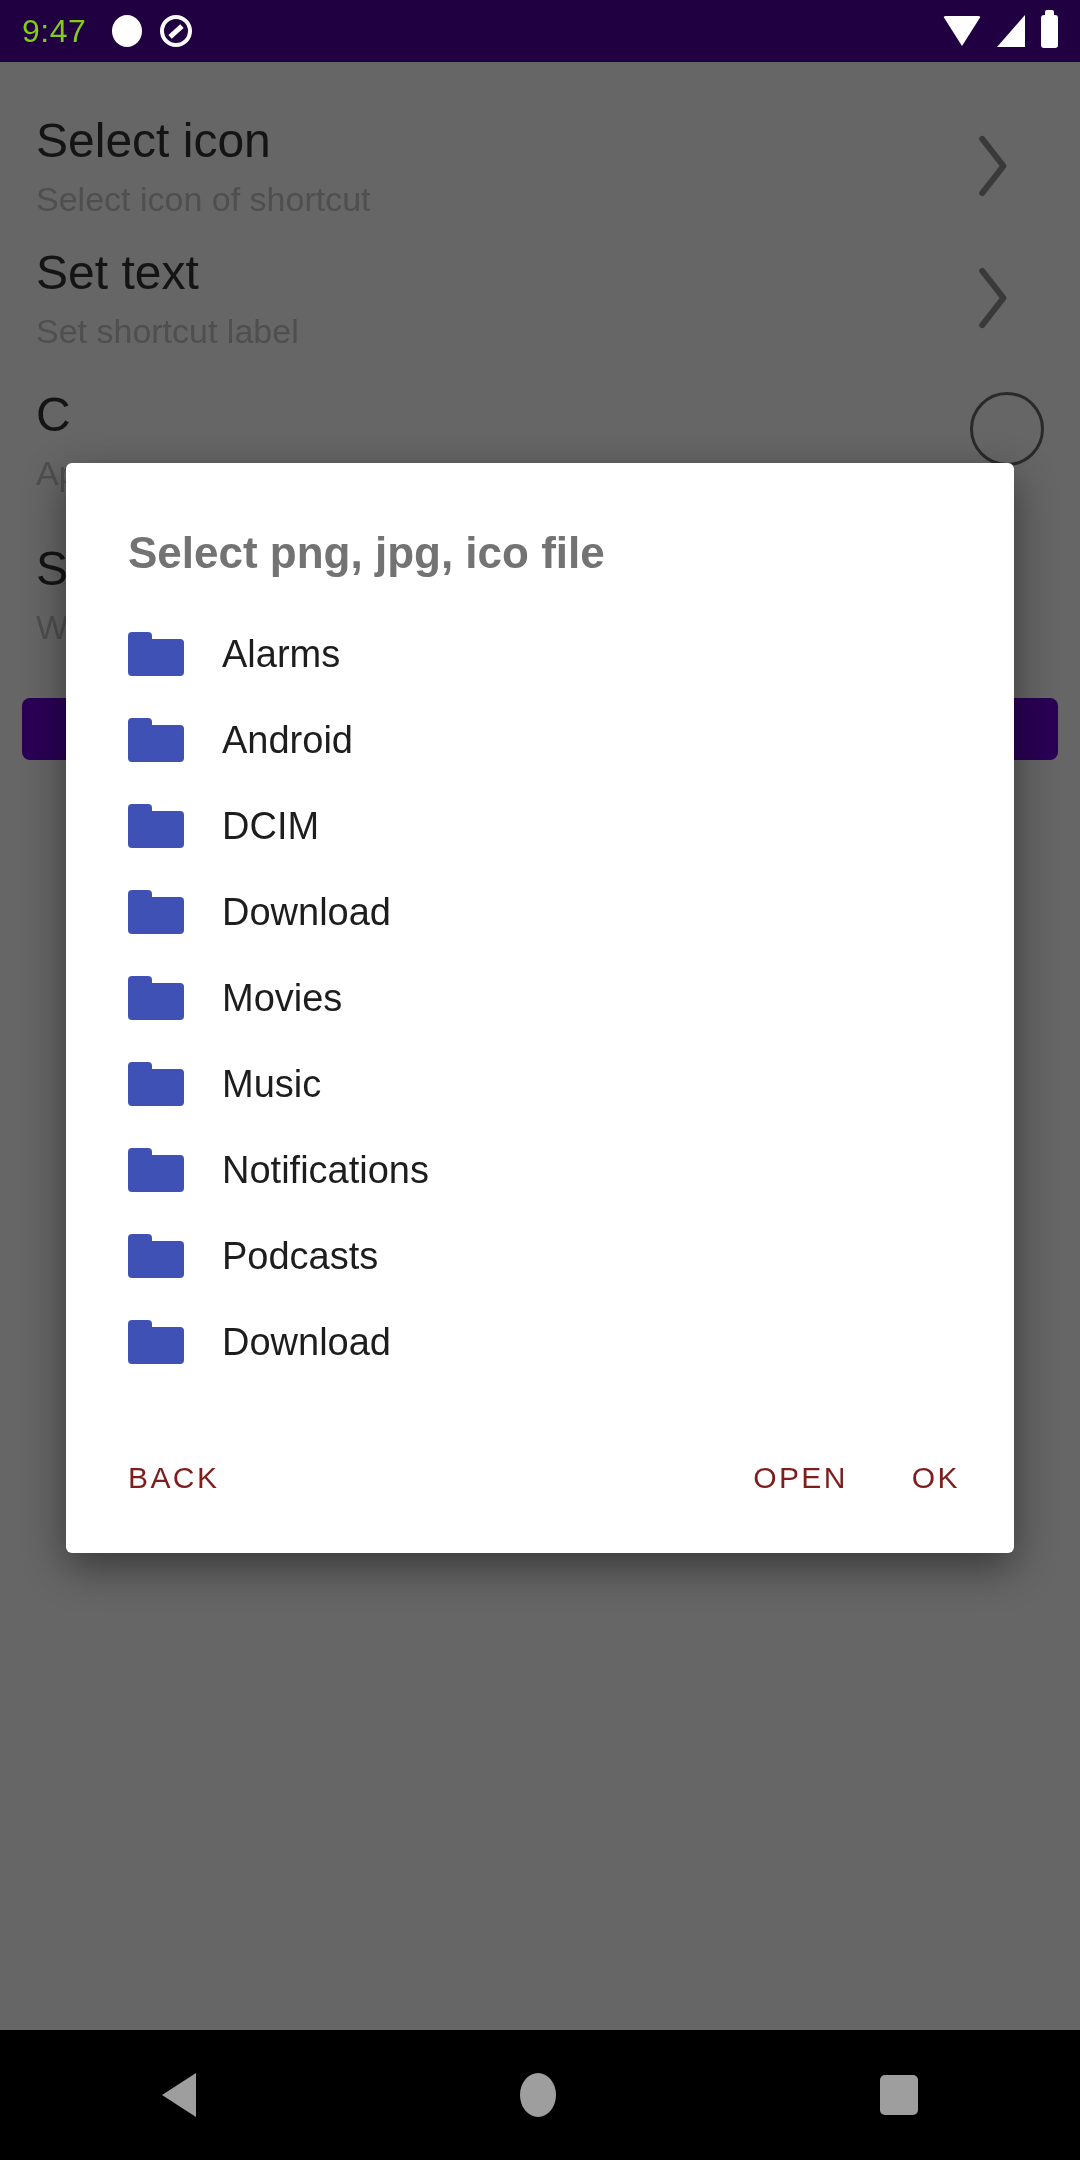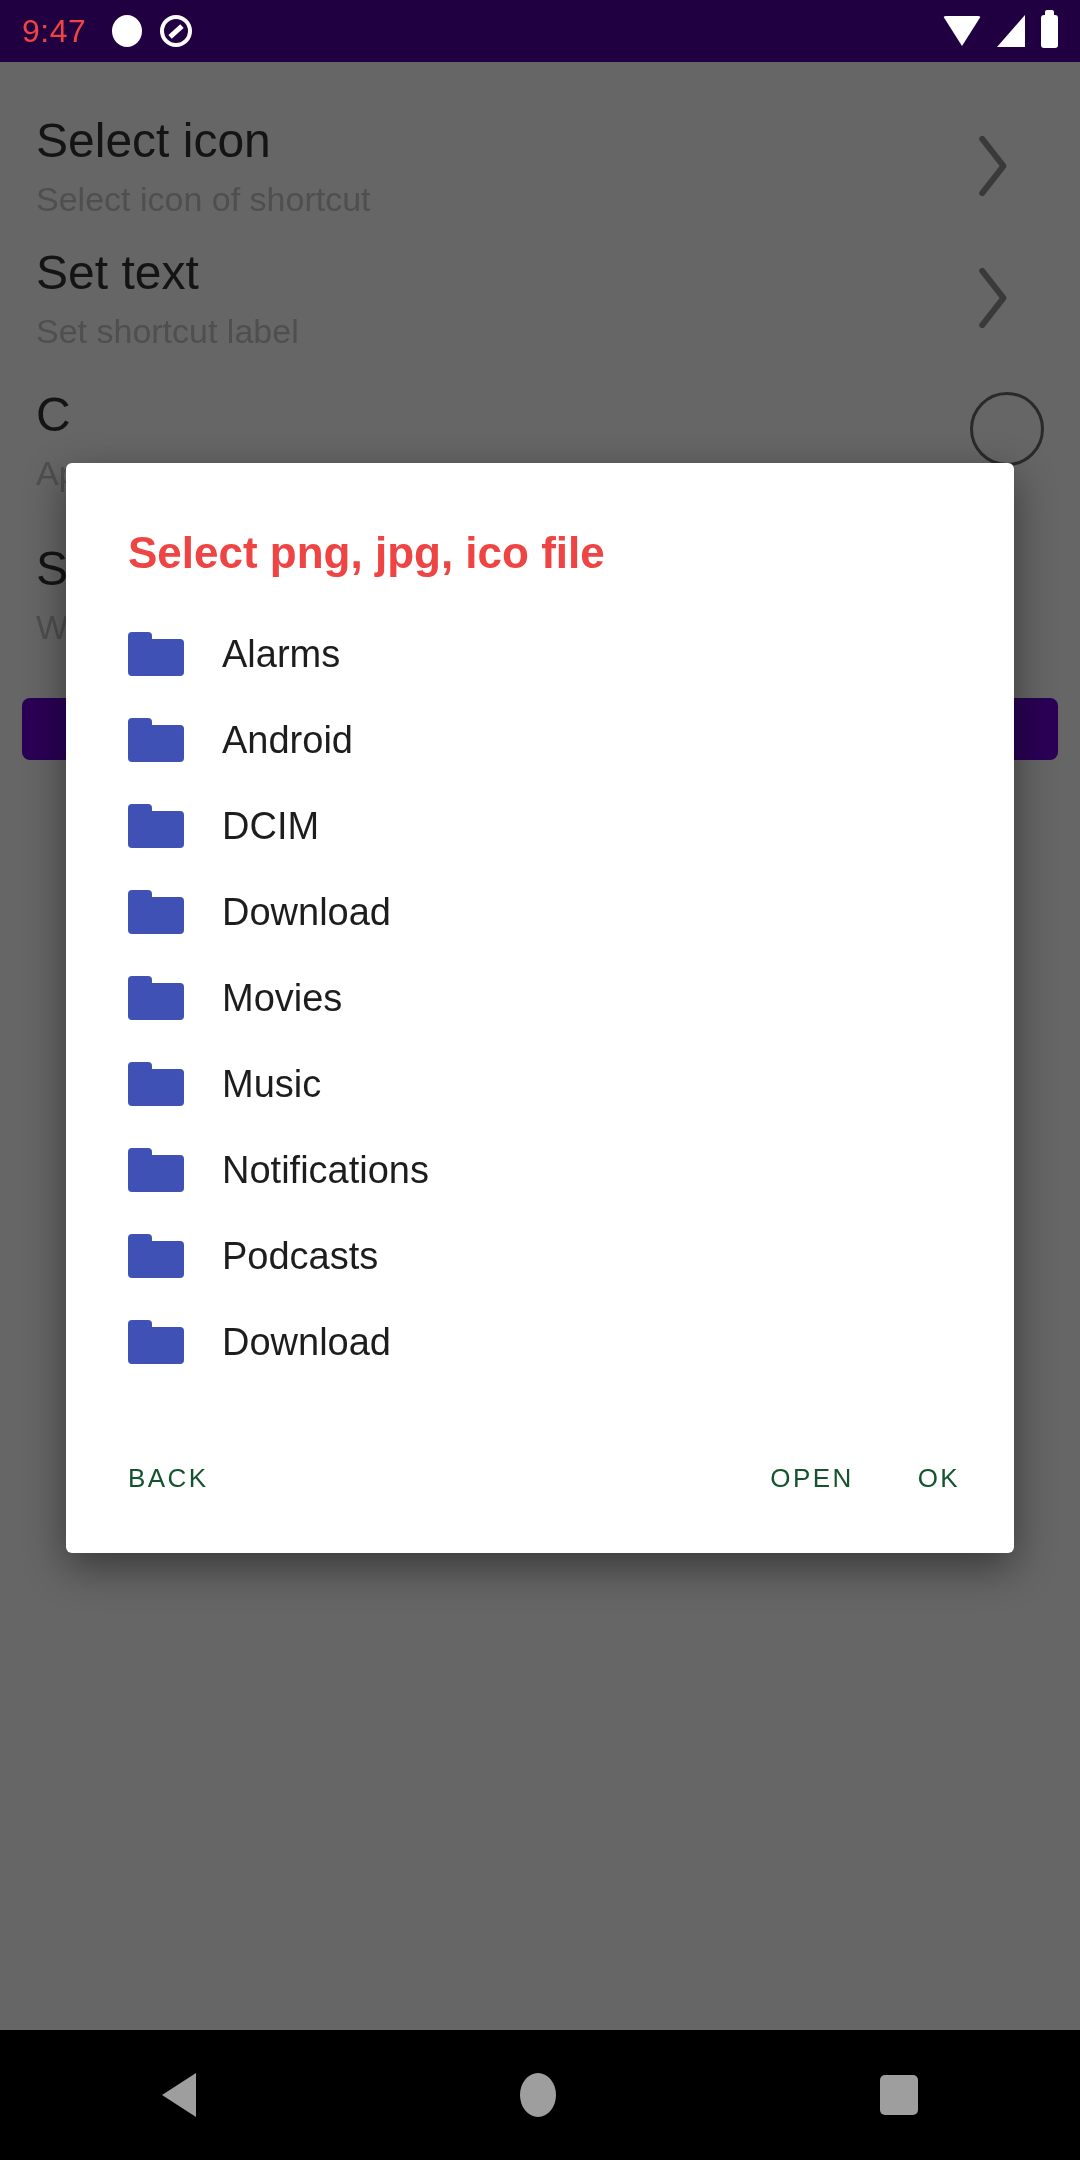--- a/index.html
+++ b/index.html
@@ -24,21 +24,21 @@
     position:absolute;
     top:0; left:0;
     width:1080px; height:62px;
     background:#200040;
     display:flex;
     align-items:center;
     padding:0 22px;
     z-index:40;
   }
   #status-clock {
-    color:#ef4444;
+    color:#84cc16;
     font-size:32px;
     letter-spacing:0.5px;
     line-height:1;
   }
   .status-left-icons {
     display:flex;
     align-items:center;
     gap:18px;
     margin-left:26px;
   }
@@ -175,21 +175,21 @@
     top:463px;
     width:948px;
     background:#fff;
     border-radius:6px;
     box-shadow:0 14px 42px rgba(0,0,0,0.45);
     z-index:30;
     overflow:hidden;
   }
   #dialog-title {
     font-size:44px;
-    color:#ef4444;
+    color:#737373;
     font-weight:700;
     padding:66px 62px 34px 62px;
     line-height:1.1;
   }
   #file-list {
     padding:0 17px 18px 0;
   }
   .file-row {
     display:flex;
     align-items:center;
@@ -221,23 +221,23 @@
     color:#1d1d1d;
     line-height:1;
   }
   #dialog-actions {
     display:flex;
     align-items:center;
     height:150px;
     padding:0 54px 0 62px;
   }
   .dlg-btn {
-    font-size:26px;
+    font-size:30px;
     letter-spacing:2.4px;
-    color:#14532d;
+    color:#7f1d1d;
     font-weight:500;
     background:none;
     border:none;
     font-family:"Liberation Sans", sans-serif;
     padding:0;
   }
   #btn-open { margin-left:auto; margin-right:64px;text-align:right; }
 
   
   #nav-bar {

